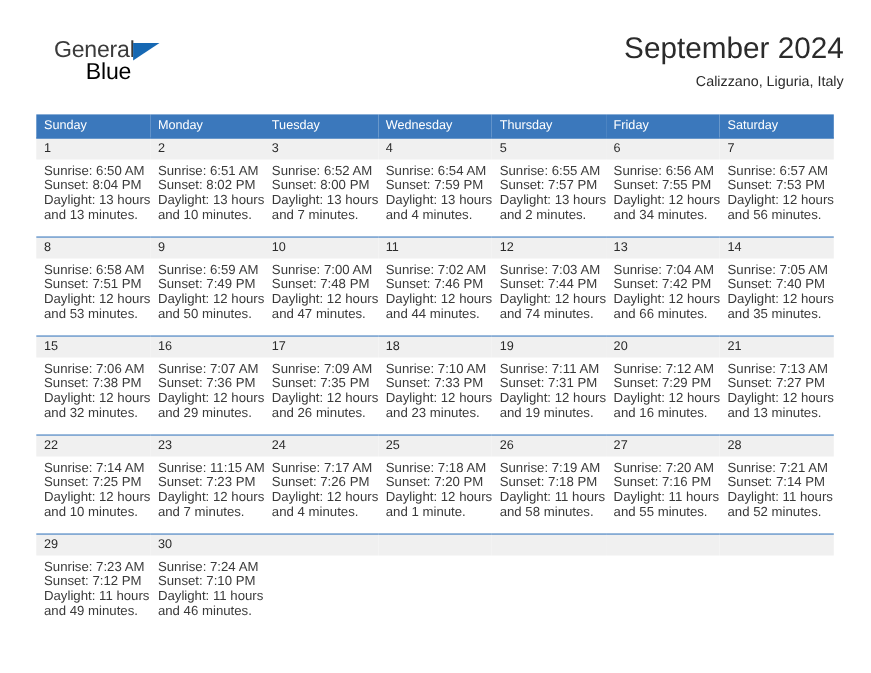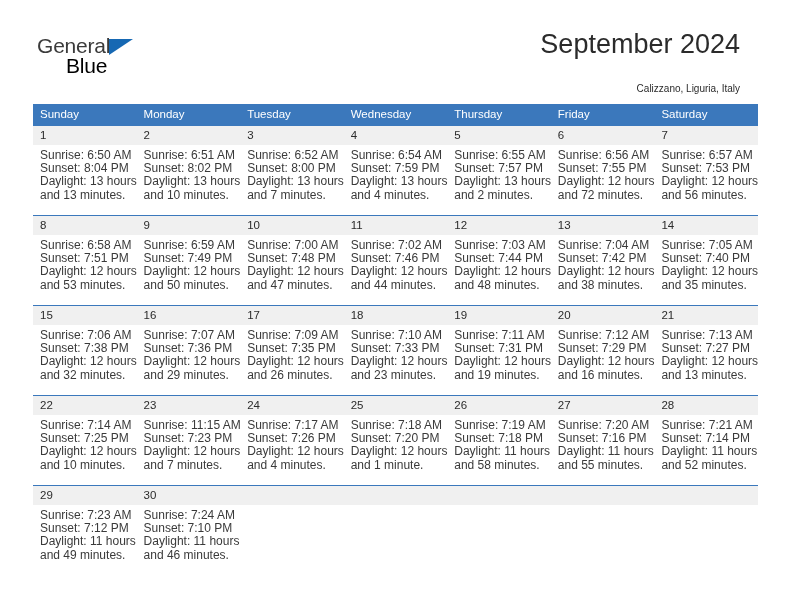--- a/index.html
+++ b/index.html
@@ -23,21 +23,21 @@
   
   .top {
     position: absolute;
     left: 0;
     top: 0;
     width: 792px;
     height: 100px;
   }
   .logo {
     position: absolute;
-    left: 37px;
+    left: 49px;
     top: 34px;
     width: 200px;
     height: 50px;
   }
   .logo-general {
     position: absolute;
     left: 0;
     top: 0;
     font-size: 21px;
     color: #3b3b3b;
@@ -57,36 +57,36 @@
     position: absolute;
     left: 29px;
     top: 20px;
     font-size: 21px;
     color: #000000;
     letter-spacing: -0.2px;
     font-family: "Liberation Sans", sans-serif;
   }
   .title-block {
     position: absolute;
-    right: 52px;
+    right: 25px;
     top: 28px;
     text-align: right;
   }
   .month-title {
     font-size: 27px;
     color: #2b2b2b;
     font-weight: normal;
     line-height: 33px;
     white-space: nowrap;
   }
   .location {
-    font-size: 10px;
+    font-size: 13px;
     color: #2b2b2b;
     line-height: 20px;
-    margin-top: 18px;
+    margin-top: 3px;
     white-space: nowrap;
   }
 
   
   .calendar {
     position: absolute;
     left: 33px;
     top: 104px;
     width: 725px;
     border-collapse: collapse;
@@ -207,21 +207,21 @@
               <div>Daylight: 13 hours</div>
               <div>and 2 minutes.</div>
             </div>
           </td>
         <td>
             <div class="daynum">6</div>
             <div class="details">
               <div>Sunrise: 6:56 AM</div>
               <div>Sunset: 7:55 PM</div>
               <div>Daylight: 12 hours</div>
-              <div>and 72 minutes.</div>
+              <div>and 34 minutes.</div>
             </div>
           </td>
         <td>
             <div class="daynum">7</div>
             <div class="details">
               <div>Sunrise: 6:57 AM</div>
               <div>Sunset: 7:53 PM</div>
               <div>Daylight: 12 hours</div>
               <div>and 56 minutes.</div>
             </div>
@@ -264,30 +264,30 @@
               <div>Daylight: 12 hours</div>
               <div>and 44 minutes.</div>
             </div>
           </td>
         <td>
             <div class="daynum">12</div>
             <div class="details">
               <div>Sunrise: 7:03 AM</div>
               <div>Sunset: 7:44 PM</div>
               <div>Daylight: 12 hours</div>
-              <div>and 48 minutes.</div>
+              <div>and 74 minutes.</div>
             </div>
           </td>
         <td>
             <div class="daynum">13</div>
             <div class="details">
               <div>Sunrise: 7:04 AM</div>
               <div>Sunset: 7:42 PM</div>
               <div>Daylight: 12 hours</div>
-              <div>and 38 minutes.</div>
+              <div>and 66 minutes.</div>
             </div>
           </td>
         <td>
             <div class="daynum">14</div>
             <div class="details">
               <div>Sunrise: 7:05 AM</div>
               <div>Sunset: 7:40 PM</div>
               <div>Daylight: 12 hours</div>
               <div>and 35 minutes.</div>
             </div>

